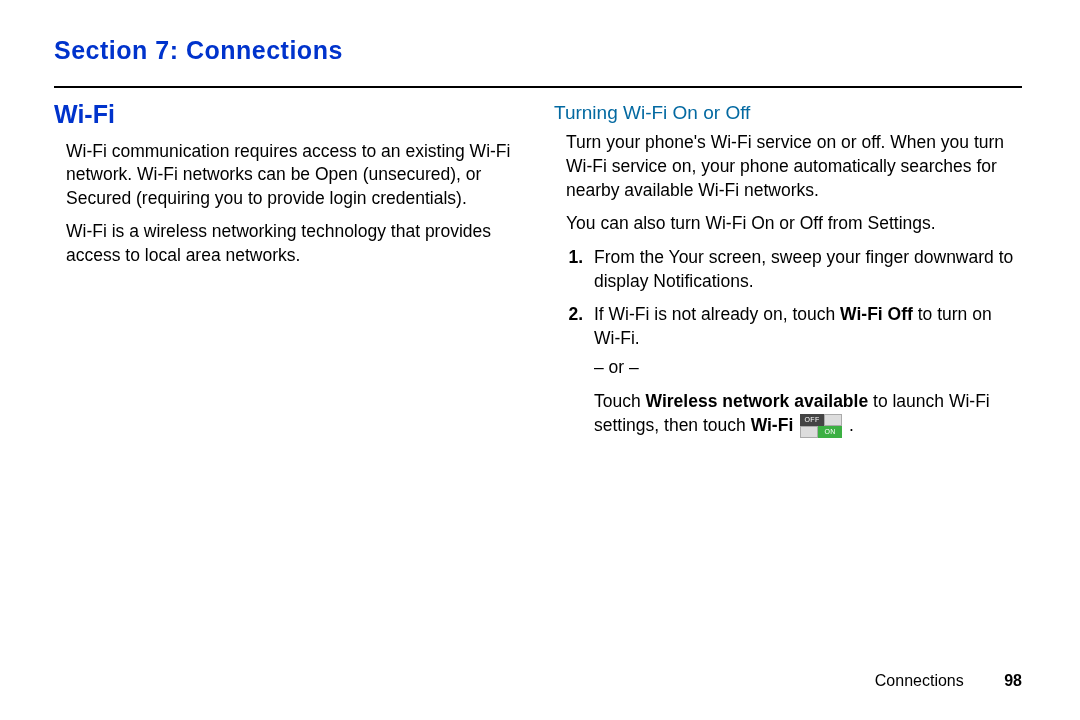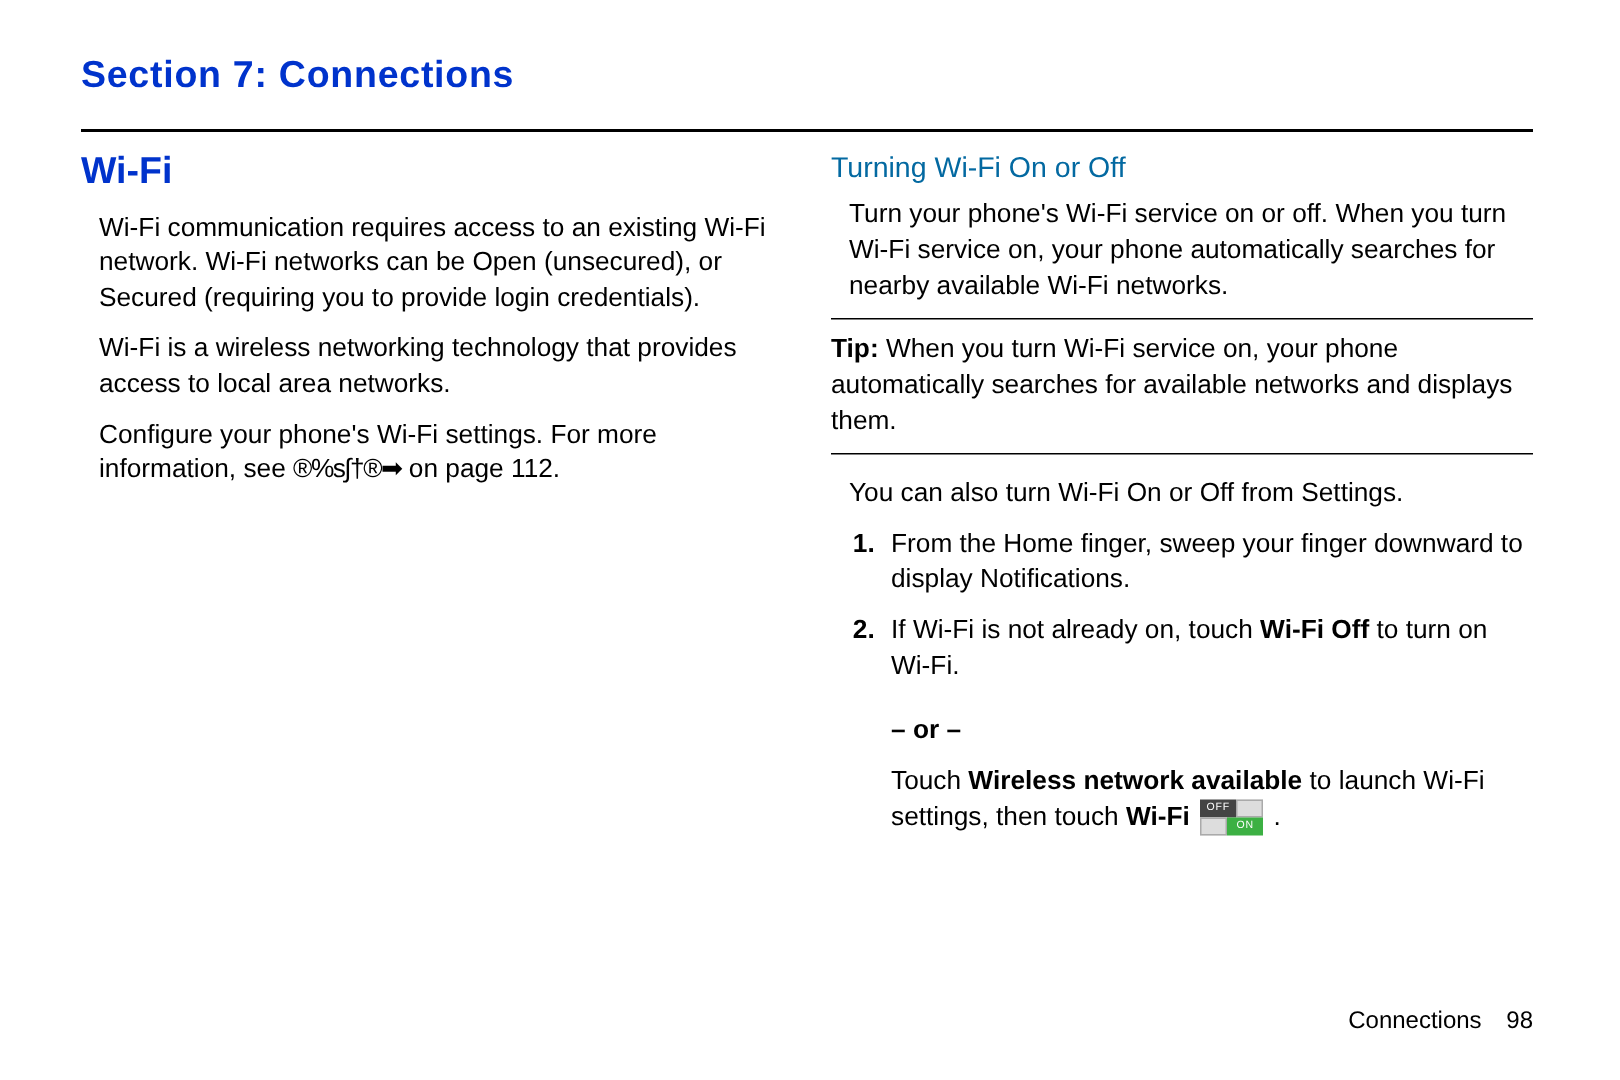--- a/index.html
+++ b/index.html
@@ -51,21 +51,21 @@
   .ref-icons { font-family: Arial; letter-spacing: -1px; }
   ol.steps {
     list-style: decimal;
     margin-left: 34px;
   }
   ol.steps > li {
     padding-left: 6px;
     margin-bottom: 10px;
   }
   ol.steps > li::marker { font-weight: 700; }
-  .or-line { margin: 20px 0 10px 0; font-weight: bold; }
+  .or-line { margin: 6px 0 10px 0; }
   .toggle {
     display: inline-block;
     vertical-align: -5px;
     width: 42px;
     height: 22px;
     position: relative;
     margin: 0 2px;
   }
   .toggle .off {
     position: absolute; top: 0; left: 0;
@@ -90,57 +90,49 @@
     position:absolute; top:12px; left:0;
     width:18px; height:12px; background:#ddd;
     border:1px solid #aaa;
   }
   .footer {
     position: absolute;
     bottom: 28px;
     right: 58px;
     font-size: 16px;
   }
-  .footer .pg { margin-left: 12px; }
+  .footer .pg { margin-left: 36px; font-weight: bold; }
 </style>
 </head>
 <body>
 
 <div class="section-title">Section 7: Connections</div>
 
 <div class="columns">
 
   <div class="col">
     <div class="h-wifi">Wi-Fi</div>
 
     <p class="body-p">Wi-Fi communication requires access to an existing Wi-Fi network. Wi-Fi networks can be Open (unsecured), or Secured (requiring you to provide login credentials).</p>
     <p class="body-p">Wi-Fi is a wireless networking technology that provides access to local area networks.</p>
 
 
-    <p class="body-p">
-      <span>Configure your phone's Wi-Fi settings. For more information, see </span><span class="ref-icons">®%s∫†®➡</span><span> on page 112.</span>
-    </p>
   </div>
 
   <div class="col">
     <div class="sub-h" style="margin-top:2px">Turning Wi-Fi On or Off</div>
 
     <p class="body-p">Turn your phone's Wi-Fi service on or off. When you turn Wi-Fi service on, your phone automatically searches for nearby available Wi-Fi networks.</p>
 
-    <div class="tip-block">
-      <p>
-        <strong>Tip:</strong><span> When you turn Wi-Fi service on, your phone automatically searches for available networks and displays them.</span>
-      </p>
-    </div>
 
     <p class="body-p">You can also turn Wi-Fi On or Off from Settings.</p>
 
     <ol class="steps">
       <li>
-        <span>From the Home finger, sweep your finger downward to display Notifications.</span>
+        <span>From the Your screen, sweep your finger downward to display Notifications.</span>
       </li>
       <li>
         <span>If Wi-Fi is not already on, touch </span><strong>Wi-Fi Off</strong><span> to turn on Wi-Fi.</span>
         <div class="or-line">– or –</div>
         <span>Touch </span><strong>Wireless network available</strong><span> to launch Wi-Fi settings, then touch </span><strong>Wi-Fi</strong>
         <span class="toggle">
           <span class="off">OFF</span>
           <span class="offknob"></span>
           <span class="onknob"></span>
           <span class="on">ON</span>

